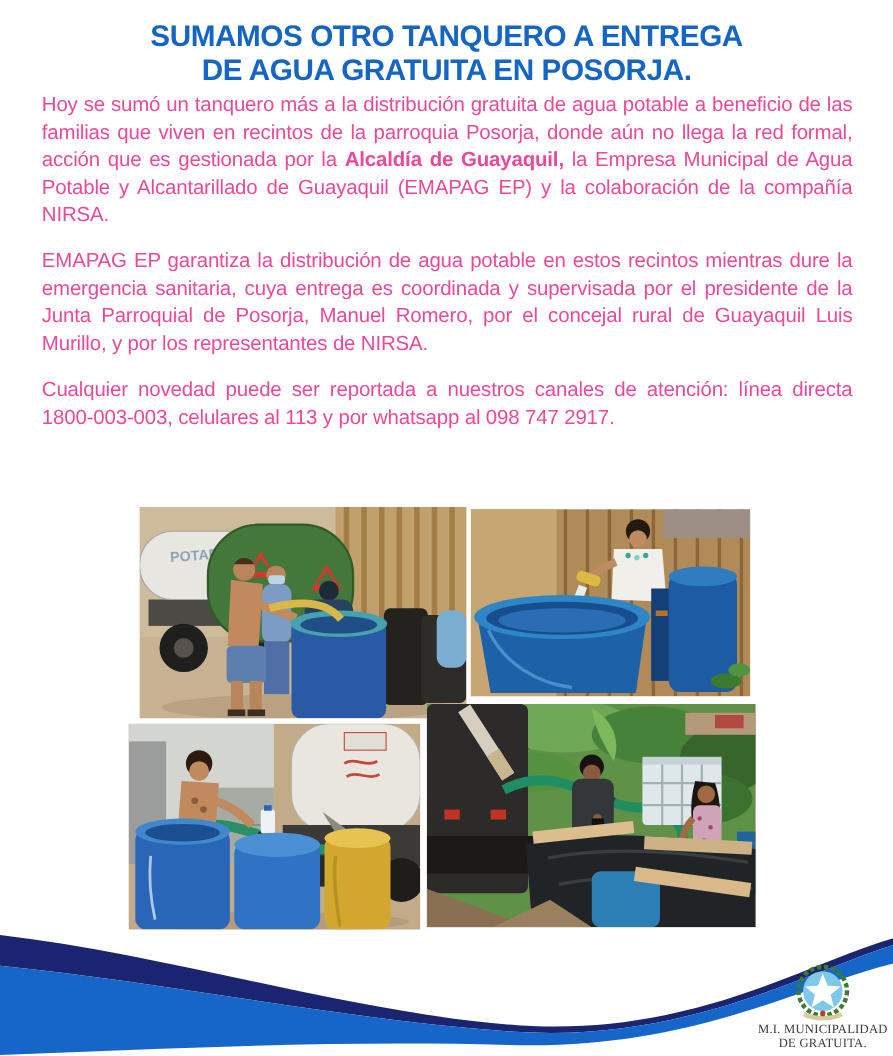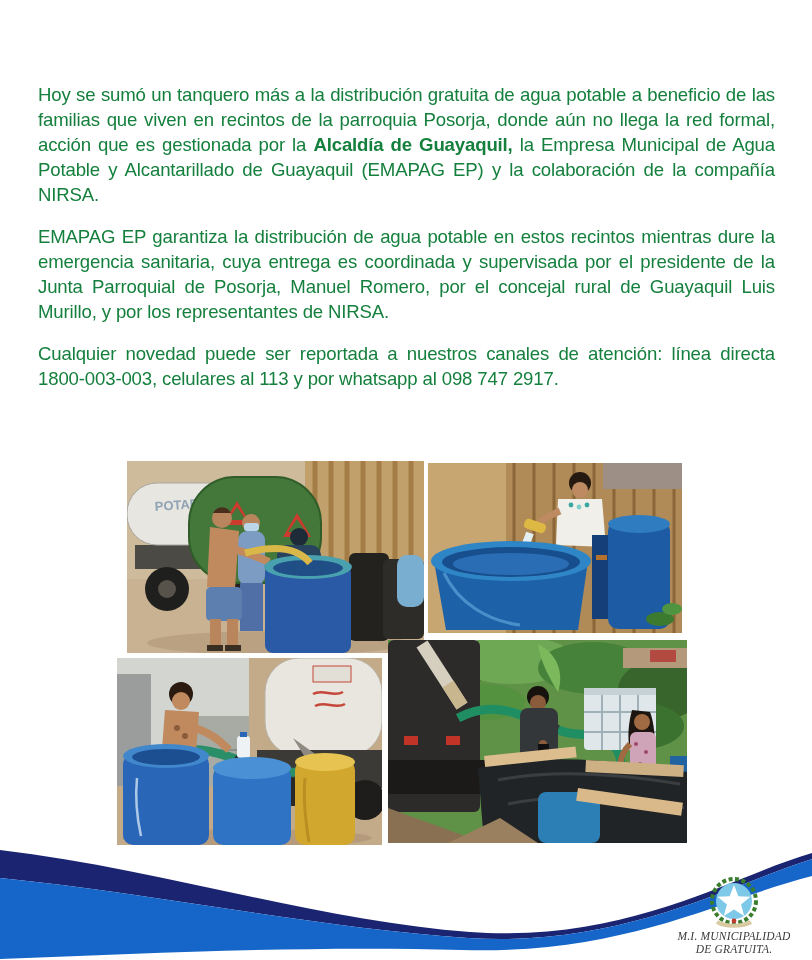--- a/index.html
+++ b/index.html
@@ -2,50 +2,54 @@
 <html lang="es"><head>
 <meta charset="utf-8">
 <style>
   html,body{margin:0;padding:0;background:#fff;}
   .page{position:relative;width:812px;height:960px;background:#ffffff;overflow:hidden;
         font-family:"Liberation Sans",sans-serif;}
   
   .title{position:absolute;top:18px;left:0;width:812px;text-align:center;
          font-weight:bold;font-size:27px;line-height:31px;letter-spacing:-0.4px;}
   
-  .article{position:absolute;top:82px;left:38px;width:737px;color:#15803d;}
+  .article{position:absolute;top:82px;left:38px;width:737px;color:#ec4899;}
   .article p{margin:0 0 17px 0;font-size:18.6px;line-height:25px;letter-spacing:-0.15px;
              text-align:justify;}
   .article p b{font-weight:bold;}
   
   .photo{position:absolute;overflow:hidden;background:#cbb79a;}
   .photo svg{display:block;width:100%;height:100%;}
   .ph1{left:127px;top:461px;width:297px;height:192px;}
   .ph2{left:428px;top:463px;width:254px;height:170px;}
   .ph3{left:117px;top:658px;width:265px;height:187px;}
   .ph4{left:388px;top:640px;width:299px;height:203px;}
   
   .swoosh{position:absolute;left:0;bottom:0;width:812px;height:115px;}
   
-  .logos{position:absolute;right:18px;top:876px;display:flex;align-items:flex-end;gap:14px;font-style:italic;}
+  .logos{position:absolute;right:4px;top:876px;display:flex;align-items:flex-end;gap:14px;}
   .muni{width:120px;text-align:center;}
   .muni .seal{display:block;margin:0 auto;}
   .muni .l1,.muni .l2{font-family:"Liberation Serif",serif;color:#3b3b3b;
        font-size:11.5px;line-height:12.5px;letter-spacing:0.2px;}
   .emapag{width:100px;text-align:center;}
   .emapag .drop{display:block;margin:0 auto;}
   .emapag .name{font-weight:bold;font-size:16.5px;line-height:17px;letter-spacing:-0.3px;}
   .emapag .tagline{margin-top:1px;background:#2a76c8;color:#ffffff;font-size:4.5px;
        line-height:7px;border-radius:2px;padding:0 1px;white-space:nowrap;overflow:hidden;}
 </style>
 </head>
 <body>
 
 <div class="page">
 
+  <div class="title" style="color:#1566c4;">
+    <div>SUMAMOS OTRO TANQUERO A ENTREGA</div>
+    <div>DE AGUA GRATUITA EN POSORJA.</div>
+  </div>
 
   <div class="article">
     <p><span>Hoy se sumó un tanquero más a la distribución gratuita de agua potable a beneficio de las familias que viven en recintos de la parroquia Posorja, donde aún no llega la red formal, acción que es gestionada por la </span><b>Alcaldía de Guayaquil,</b><span> la Empresa Municipal de Agua Potable y Alcantarillado de Guayaquil (EMAPAG EP) y la colaboración de la compañía NIRSA.</span></p>
     <p><span>EMAPAG EP garantiza la distribución de agua potable en estos recintos mientras dure la emergencia sanitaria, cuya entrega es coordinada y supervisada por el presidente de la Junta Parroquial de Posorja, Manuel Romero, por el concejal rural de Guayaquil Luis Murillo, y por los representantes de NIRSA.</span></p>
     <p><span>Cualquier novedad puede ser reportada a nuestros canales de atención: línea directa 1800-003-003, celulares al 113 y por whatsapp al 098 747 2917.</span></p>
   </div>
 
   <div class="photo ph1" aria-label="Tanquero con tanque verde llena un tanque azul con manguera amarilla">
     <svg viewBox="0 0 297 192" preserveAspectRatio="none">
       <rect width="297" height="192" fill="#cdbb9b"></rect>

